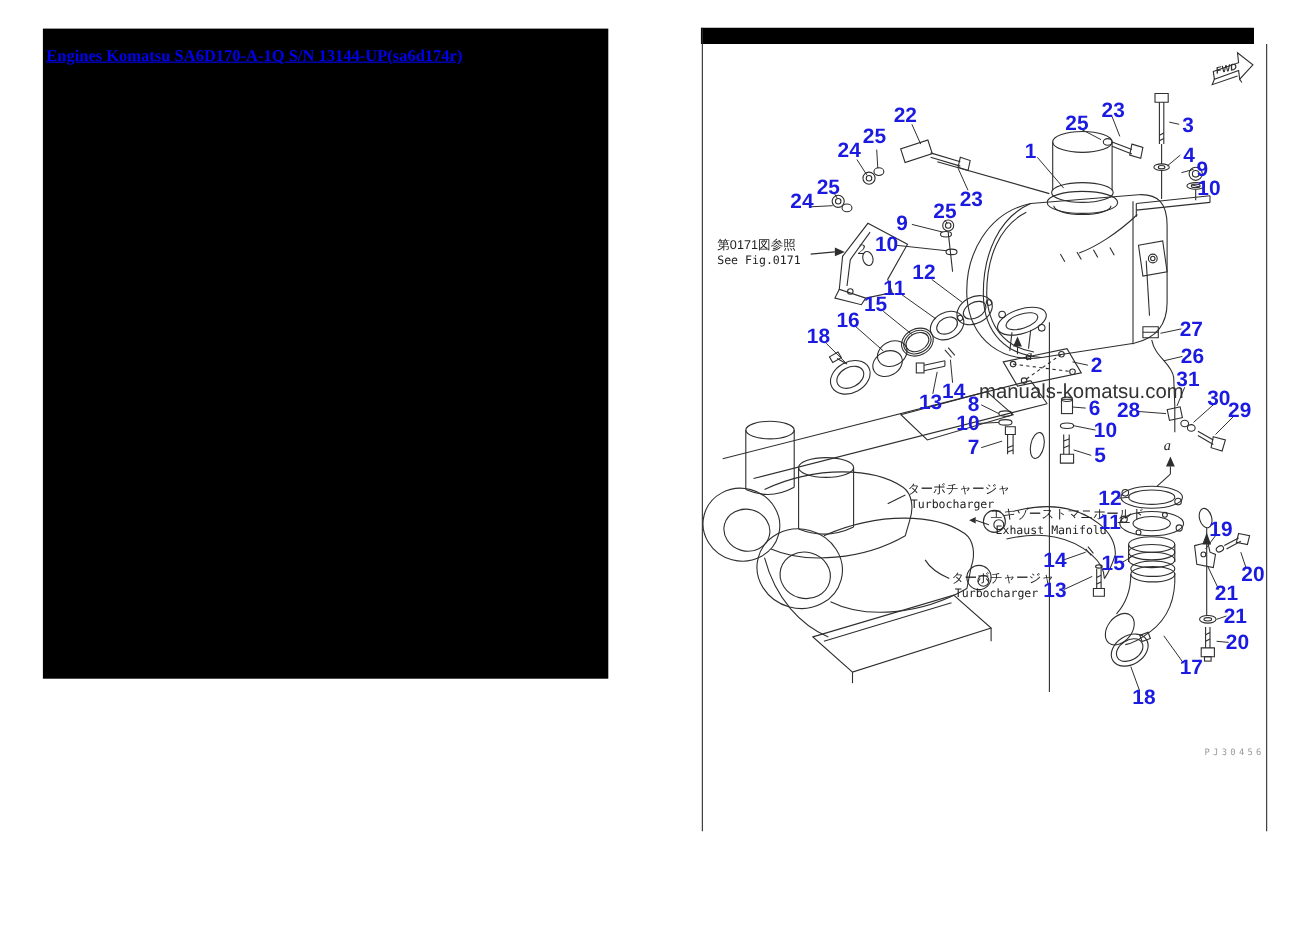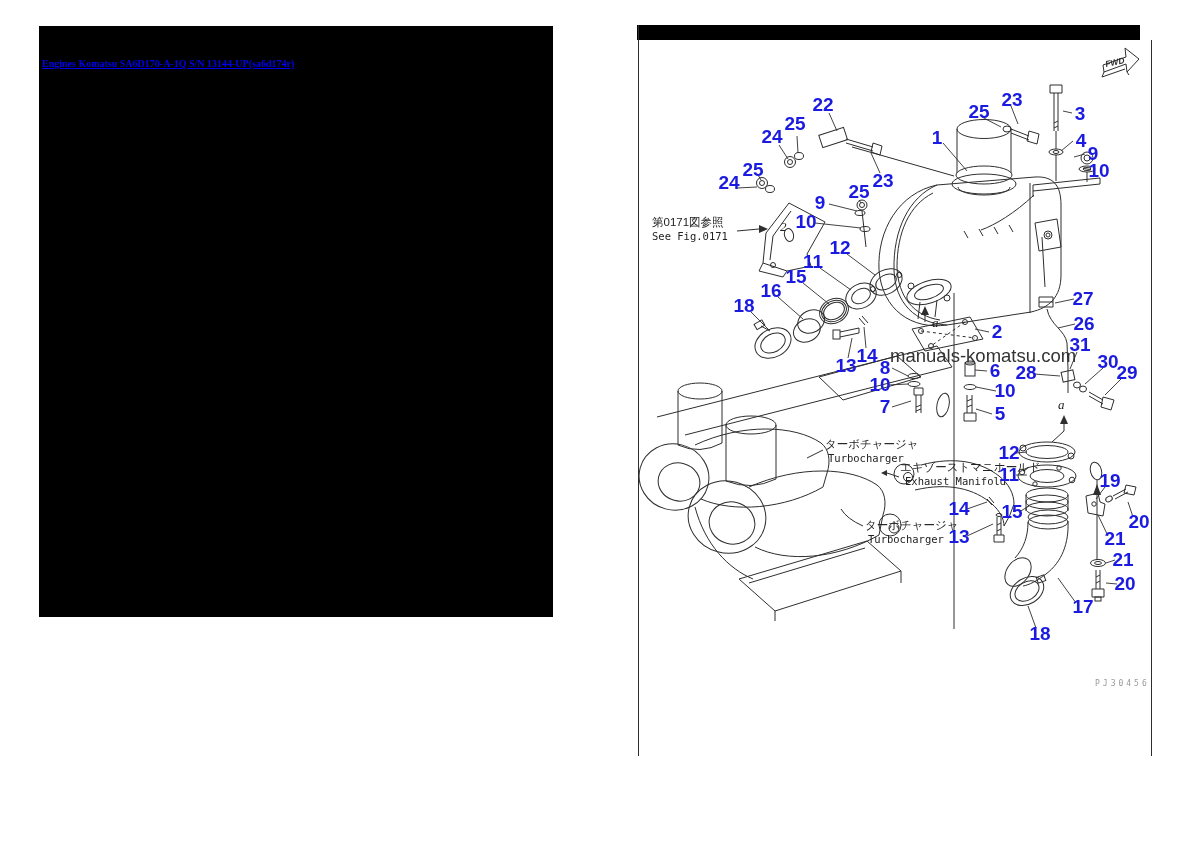--- a/index.html
+++ b/index.html
@@ -1,20 +1,20 @@
 <!DOCTYPE html>
 <html><head>
 <meta charset="utf-8">
 <style>
   html,body{margin:0;padding:0;background:#ffffff;}
   .page{position:relative;width:1190px;height:842px;background:#ffffff;overflow:hidden;
         font-family:"Liberation Sans",sans-serif;}
   .black-panel{position:absolute;left:39px;top:26px;width:514px;height:591px;background:#000000;}
-  .top-link{position:absolute;left:42px;top:58px;
-            font-family:"Liberation Serif",serif;font-weight:bold;font-size:10px;
+  .top-link{position:absolute;left:42px;top:43px;
+            font-family:"Liberation Serif",serif;font-weight:bold;font-size:15px;
             color:#0000EE;text-decoration:underline;white-space:nowrap;cursor:pointer;}
   .diagram-wrap{position:absolute;left:637px;top:25px;width:516px;height:731px;}
   svg{display:block;}
   .ink path,.ink line,.ink ellipse,.ink circle,.ink rect,.ink polygon,.ink polyline{
       stroke:#2e2e2e;stroke-width:1;fill:none;}
   .ink .solid{fill:#2e2e2e;stroke:none;}
   .ink .bar{fill:#000000;stroke:none;}
   .ink .dash{stroke-dasharray:3 3;}
   .ldr line{stroke:#2e2e2e;stroke-width:0.9;}
   text{stroke:none;}

